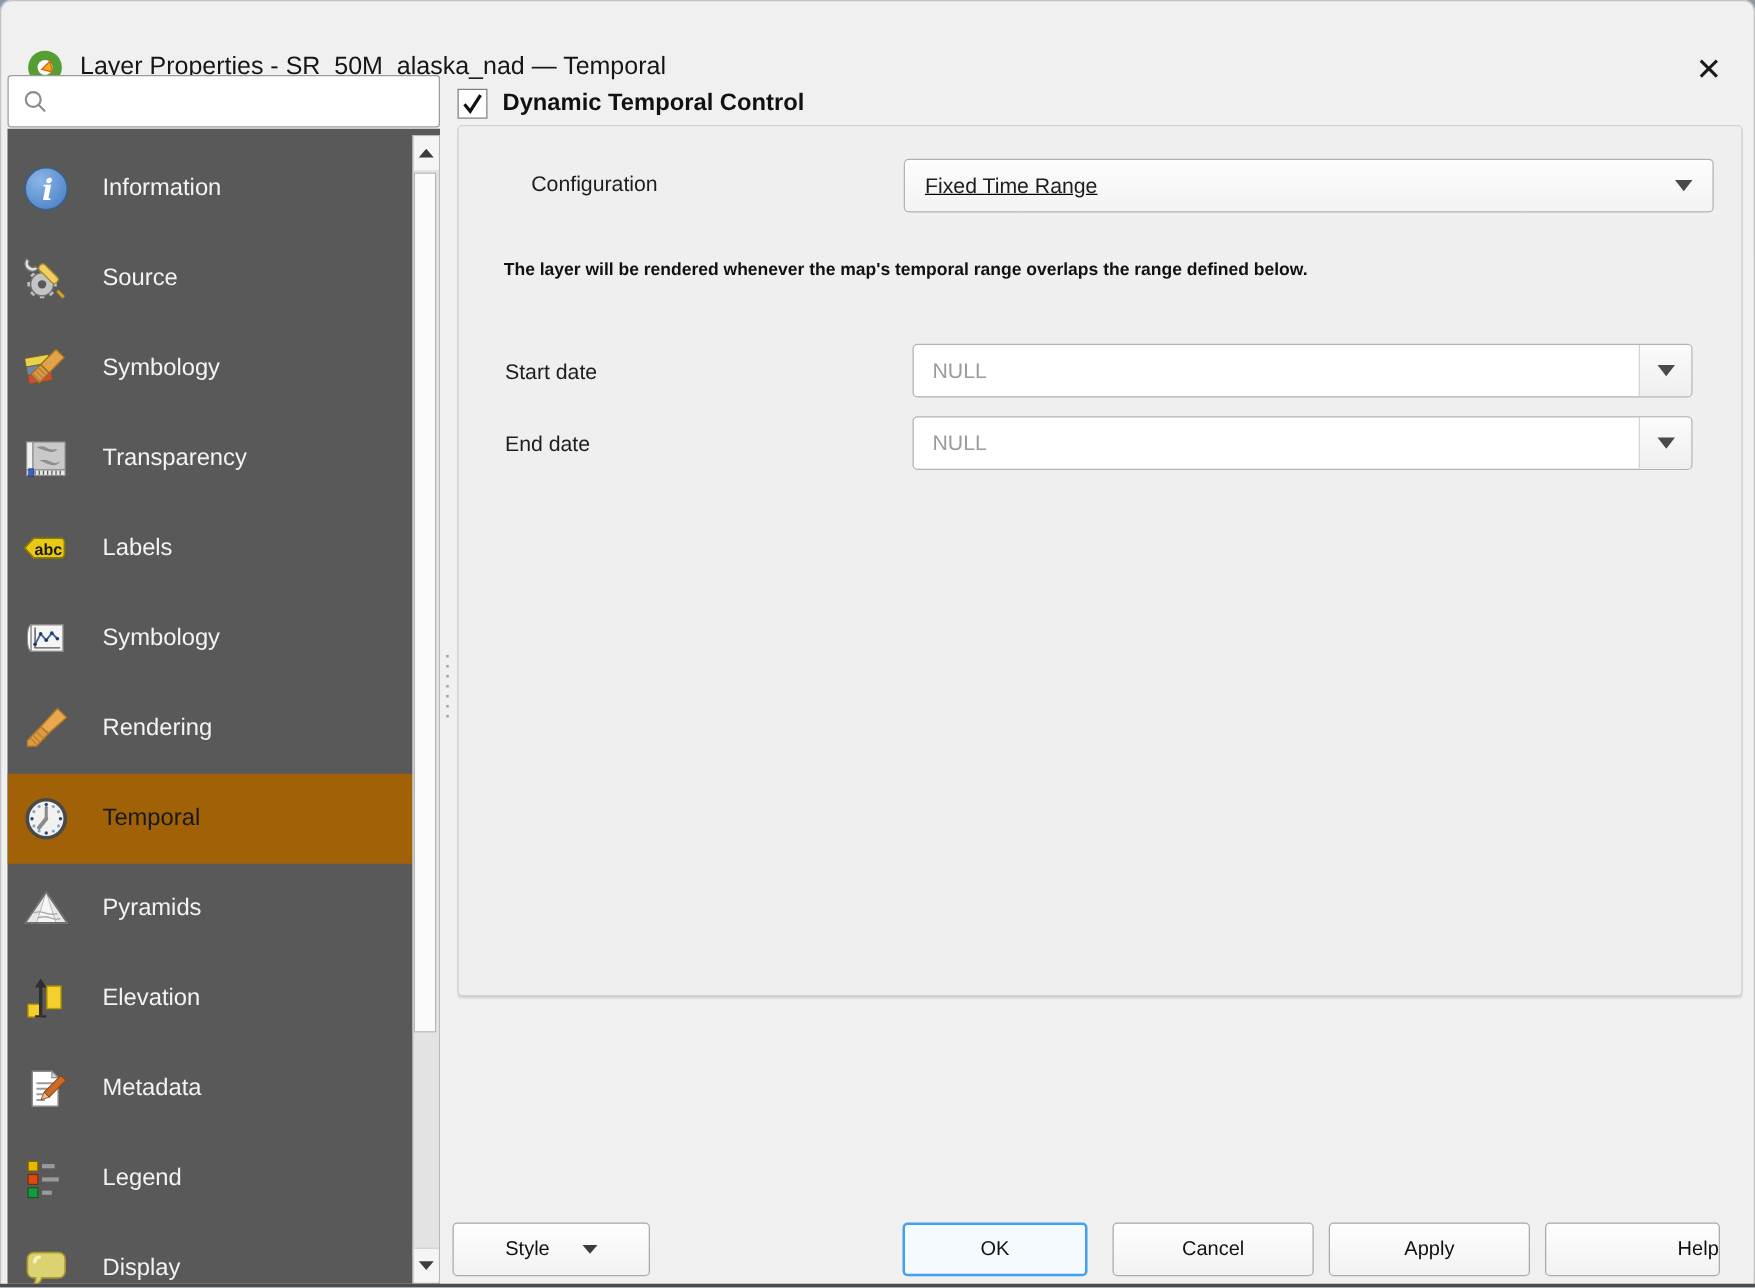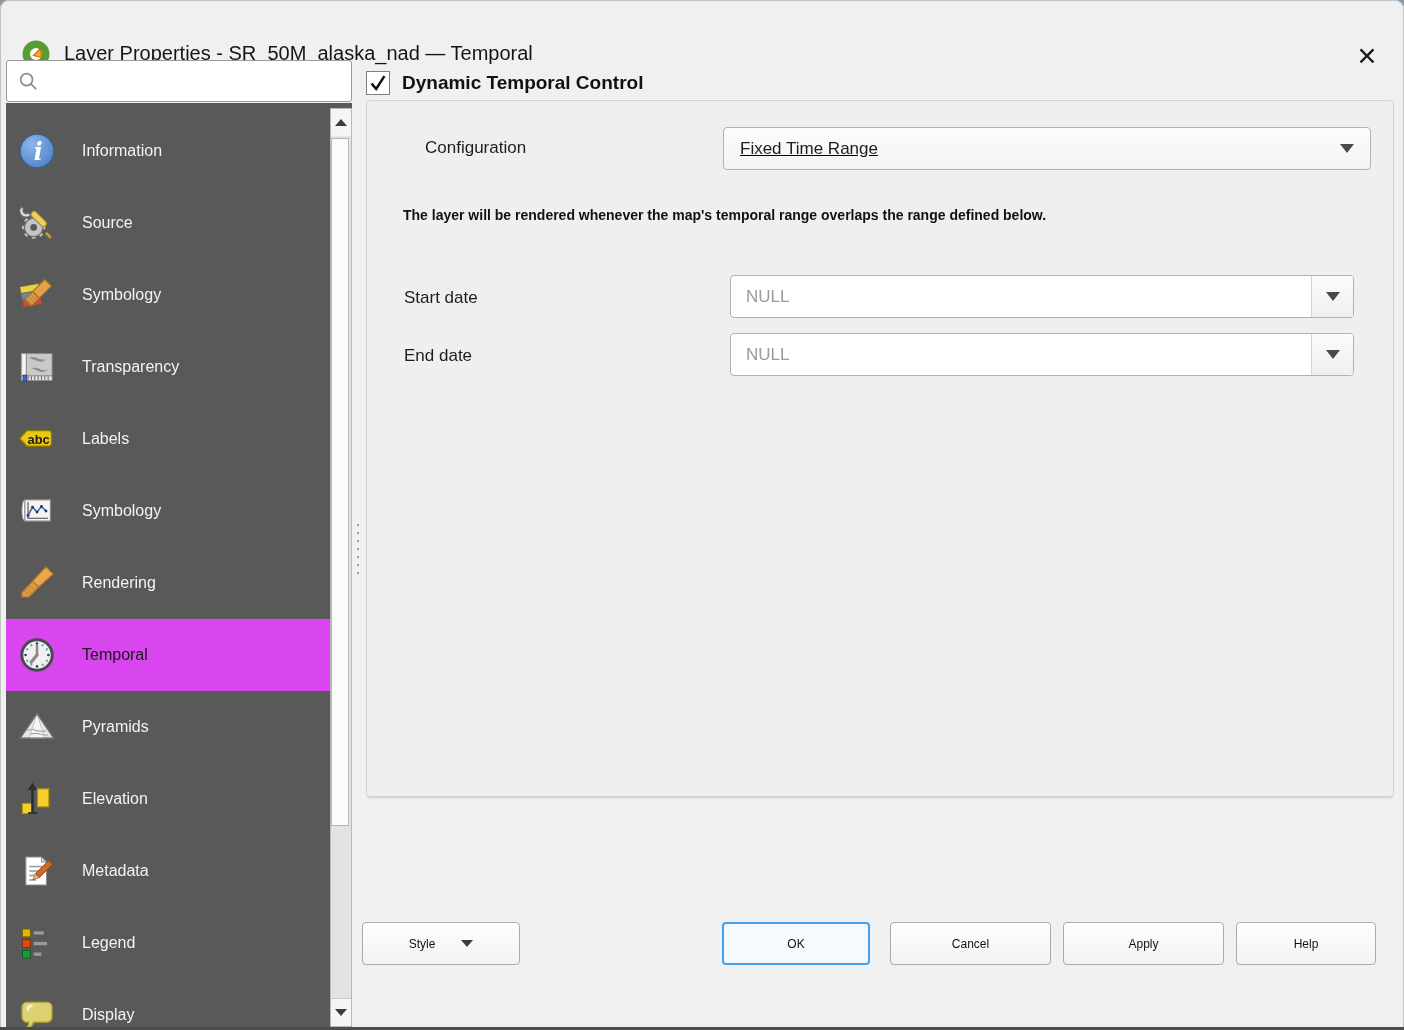--- a/index.html
+++ b/index.html
@@ -13,23 +13,23 @@
   .close span{font-size:25px;font-weight:300;color:#1a1a1a;line-height:1;}
   
   .search{position:absolute;left:6px;top:60px;width:346px;height:42px;background:#ffffff;
           border:1px solid #9b9b9b;border-radius:3px;box-sizing:border-box;display:flex;align-items:center;}
   .search-ic{margin-left:10px;display:flex;}
   .search-input{flex:1;border:none;outline:none;background:transparent;height:30px;font-size:17px;padding:0 8px;}
   
   .sidebar{position:absolute;left:6px;top:103px;width:346px;height:924px;background:#595959;overflow:hidden;}
   .side-list{position:absolute;left:0;top:12px;width:324px;}
   .side-item{height:72px;display:flex;align-items:center;cursor:pointer;}
-  .side-item.selected{background:#d946ef;}
+  .side-item.selected{background:#a16207;}
   .side-icon{width:38px;height:38px;margin-left:12px;flex:0 0 38px;display:flex;align-items:center;justify-content:center;}
-  .side-label{margin-left:26px;font-size:16px;color:#f3f3f3;}
+  .side-label{margin-left:26px;font-size:19px;color:#f3f3f3;}
   .side-item.selected .side-label{color:#191919;}
   
   .vscroll{position:absolute;right:0;top:5px;width:22px;height:919px;background:#ececec;border:1px solid #b9b9b9;box-sizing:border-box;}
   .sb-btn{position:absolute;left:0;width:20px;height:27px;background:#f5f5f5;display:flex;align-items:center;justify-content:center;cursor:pointer;}
   .sb-up{top:0;border-bottom:1px solid #c9c9c9;}
   .sb-down{bottom:0;border-top:1px solid #c9c9c9;}
   .sb-groove{position:absolute;left:0;top:27px;width:20px;height:863px;background:#e3e3e3;cursor:pointer;}
   .sb-thumb{position:absolute;left:0;top:2px;width:18px;height:688px;background:#fbfbfb;border:1px solid #b5b5b5;box-sizing:border-box;cursor:pointer;}
   .tri-up{width:0;height:0;border-left:6px solid transparent;border-right:6px solid transparent;border-bottom:7px solid #3c3c3c;}
   .tri-down{width:0;height:0;border-left:7px solid transparent;border-right:7px solid transparent;border-top:9px solid #4a4a4a;display:inline-block;}
@@ -49,23 +49,23 @@
   .combo-text{margin-left:16px;font-size:17px;color:#1d1d1d;flex:1;}
   .combo-arrow{margin-right:16px;}
   .desc{position:absolute;left:36px;top:100px;width:935px;font-size:14px;font-weight:bold;color:#111;line-height:29px;}
   .row-label{position:absolute;left:37px;font-size:17px;color:#1d1d1d;}
   .datefield{position:absolute;left:363px;width:624px;height:43px;box-sizing:border-box;border:1px solid #b2b2b2;border-radius:4px;
              background:#ffffff;display:flex;align-items:stretch;overflow:hidden;cursor:text;}
   .df-text{flex:1;display:flex;align-items:center;padding-left:15px;font-size:17px;color:#9b9b9b;}
   .df-btn{width:41px;border-left:1px solid #d4d4d4;background:linear-gradient(180deg,#fbfbfb,#efefef);
           display:flex;align-items:center;justify-content:center;cursor:pointer;}
   
-  .btn{position:absolute;top:922px;height:43px;box-sizing:border-box;border:1px solid #ababab;border-radius:4px;
+  .btn{position:absolute;top:978px;height:43px;box-sizing:border-box;border:1px solid #ababab;border-radius:4px;
        background:linear-gradient(180deg,#fefefe,#f2f2f2);display:flex;align-items:center;justify-content:center;
-       font-size:12px;color:#111;cursor:pointer;gap:26px;}
+       font-size:16px;color:#111;cursor:pointer;gap:26px;}
   .btn.ok{border:2px solid #42a0ee;background:#f4fafe;}
   .bottom-edge{position:absolute;left:0;bottom:0;width:1404px;height:3px;background:#4c4c4c;}
 </style>
 </head>
 <body>
 
 <div class="window">
 
   <div class="titlebar">
     <span class="logo">
@@ -369,18 +369,18 @@
   </div>
   <div class="btn ok" style="left:722px;width:148px;">
     <span>OK</span>
   </div>
   <div class="btn" style="left:890px;width:161px;">
     <span>Cancel</span>
   </div>
   <div class="btn" style="left:1063px;width:161px;">
     <span>Apply</span>
   </div>
-  <div class="btn" style="left:1236px;width:140px;">
+  <div class="btn" style="left:1236px;width:140px;justify-content:flex-end;">
     <span>Help</span>
   </div>
 
   <div class="bottom-edge"></div>
 </div>
 
 </body></html>

